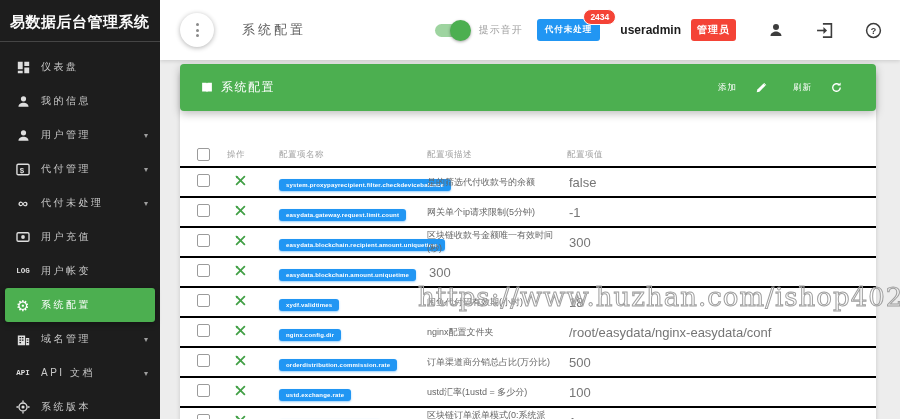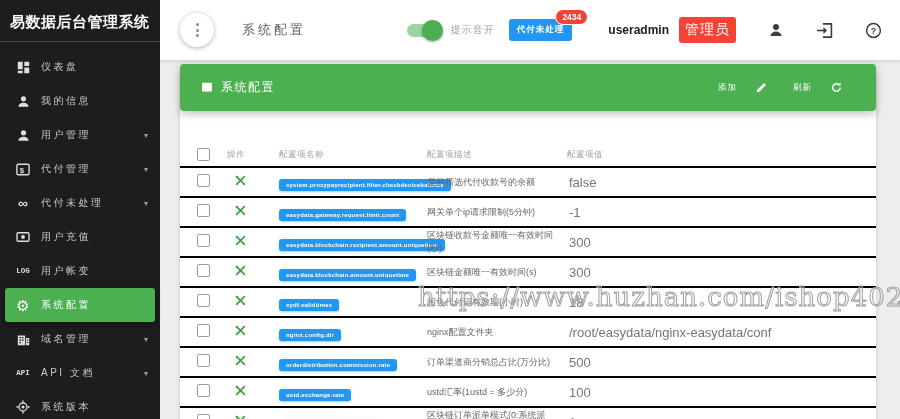--- a/index.html
+++ b/index.html
@@ -28,22 +28,22 @@
   .page-title{margin-left:28px;font-size:13px;color:#5f5f5f;letter-spacing:3px;white-space:nowrap;}
   .top-right{margin-left:auto;display:flex;align-items:center;}
   .toggle{width:34px;height:13px;border-radius:7px;background:#9ed4a0;position:relative;cursor:pointer;flex:none;}
   .knob{position:absolute;right:-2px;top:-4px;width:21px;height:21px;border-radius:50%;background:#4caf50;
         box-shadow:0 1px 3px rgba(0,0,0,.35);}
   .toggle-label{margin:0 14px 0 10px;color:#9e9e9e;font-size:10px;letter-spacing:1px;white-space:nowrap;}
   .pending{position:relative;background:#2196f3;color:#fff;font-size:8.5px;padding:5px 8px;border-radius:3px;
            font-weight:bold;letter-spacing:1px;cursor:pointer;white-space:nowrap;}
   .pending-badge{position:absolute;top:-10px;right:-16px;background:#f44336;color:#fff;font-size:8.5px;
                  font-weight:bold;padding:2px 6px;border-radius:9px;border:1px solid #fff;letter-spacing:0;}
-  .username{margin:0 10px 0 36px;font-weight:bold;font-size:12px;color:#1c1c1c;white-space:nowrap;}
-  .role-badge{background:#f44336;color:#fff;font-size:14px;font-weight:normal;padding:4px 6px;border-radius:3px;
+  .username{margin:0 10px 0 20px;font-weight:bold;font-size:12px;color:#1c1c1c;white-space:nowrap;}
+  .role-badge{background:#f44336;color:#fff;font-size:10px;font-weight:bold;padding:4px 6px;border-radius:3px;
               letter-spacing:1px;white-space:nowrap;text-align:right;}
   .top-icon{margin-left:32px;color:#3d3d3d;display:flex;cursor:pointer;}
 
   
   .content{position:absolute;left:160px;top:60px;right:0;bottom:0;background:#ededed;}
   .panel-head{position:absolute;left:20px;right:24px;top:4px;height:47px;background:#4caf50;border-radius:4px;
               box-shadow:0 3px 8px rgba(0,0,0,.25);display:flex;align-items:center;padding:0 20px;z-index:2;
               color:#fff;box-sizing:border-box;}
   .panel-title{margin-left:7px;font-size:12px;letter-spacing:1.5px;}
   .panel-actions{margin-left:auto;display:flex;align-items:center;gap:26px;padding-right:14px;}
@@ -300,21 +300,20 @@
     <span><span class="checkbox"></span></span>
     <span>
       <span class="op-icon">
         <svg width="13" height="13" viewBox="0 0 16 16">
                   <path stroke="#43a047" stroke-width="2.2" stroke-linecap="round" fill="none" d="M3.2 3.2l9.6 9.6M12.8 3.2L3.2 12.8"></path>
                   <path fill="#43a047" d="M2 2l3.4 1-2.4 2.4z"></path>
                 </svg>
       </span>
     </span>
     <span><span class="badge">easydata.blockchain.amount.uniquetime</span></span>
-    <span class="c-desc">区块链金额唯一有效时间(s)</span>
     <span class="c-value">300</span>
   </div>
           <div class="trow">
     <span><span class="checkbox"></span></span>
     <span>
       <span class="op-icon">
         <svg width="13" height="13" viewBox="0 0 16 16">
                   <path stroke="#43a047" stroke-width="2.2" stroke-linecap="round" fill="none" d="M3.2 3.2l9.6 9.6M12.8 3.2L3.2 12.8"></path>
                   <path fill="#43a047" d="M2 2l3.4 1-2.4 2.4z"></path>
                 </svg>

